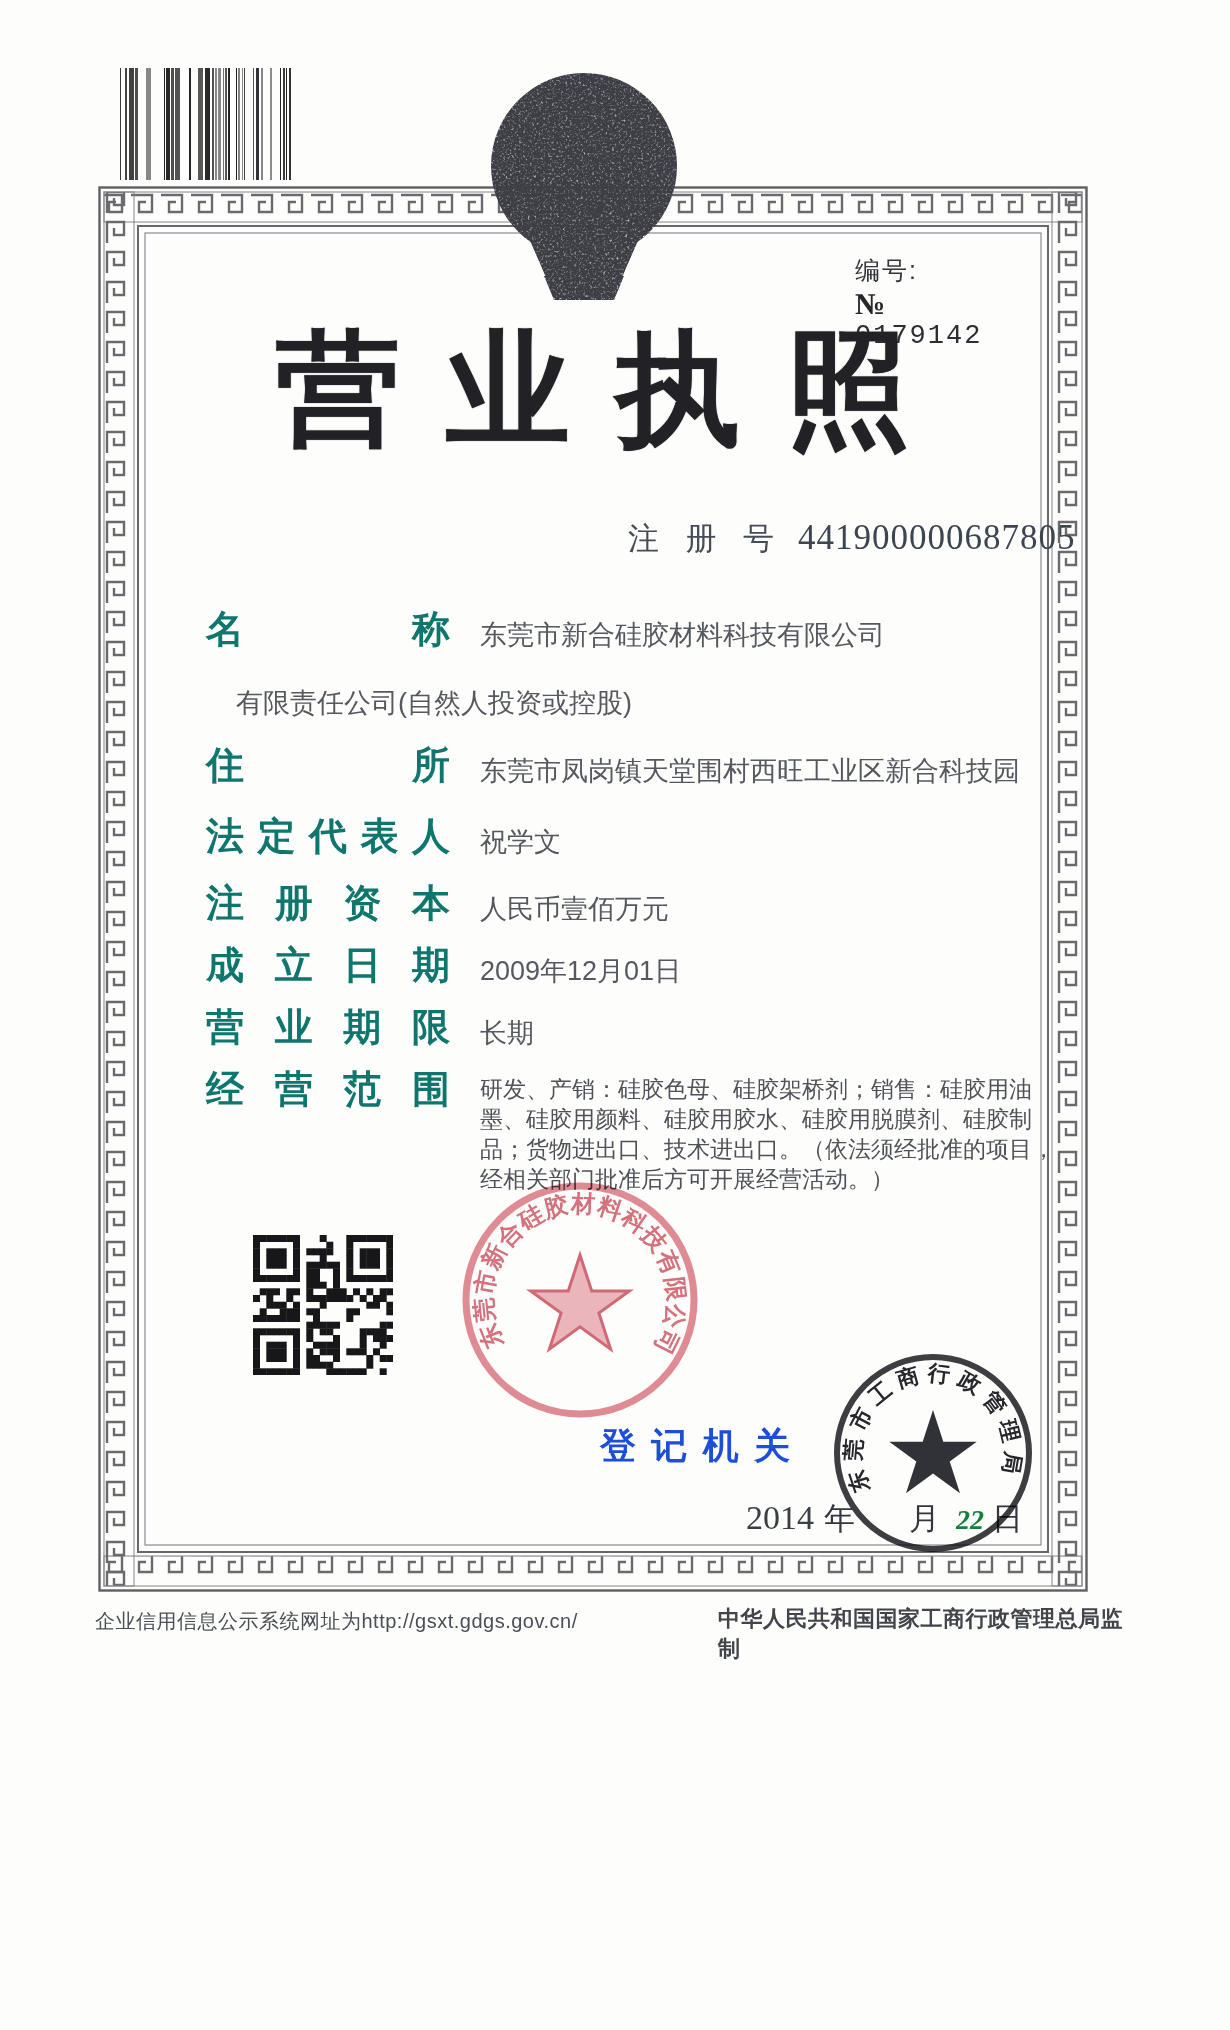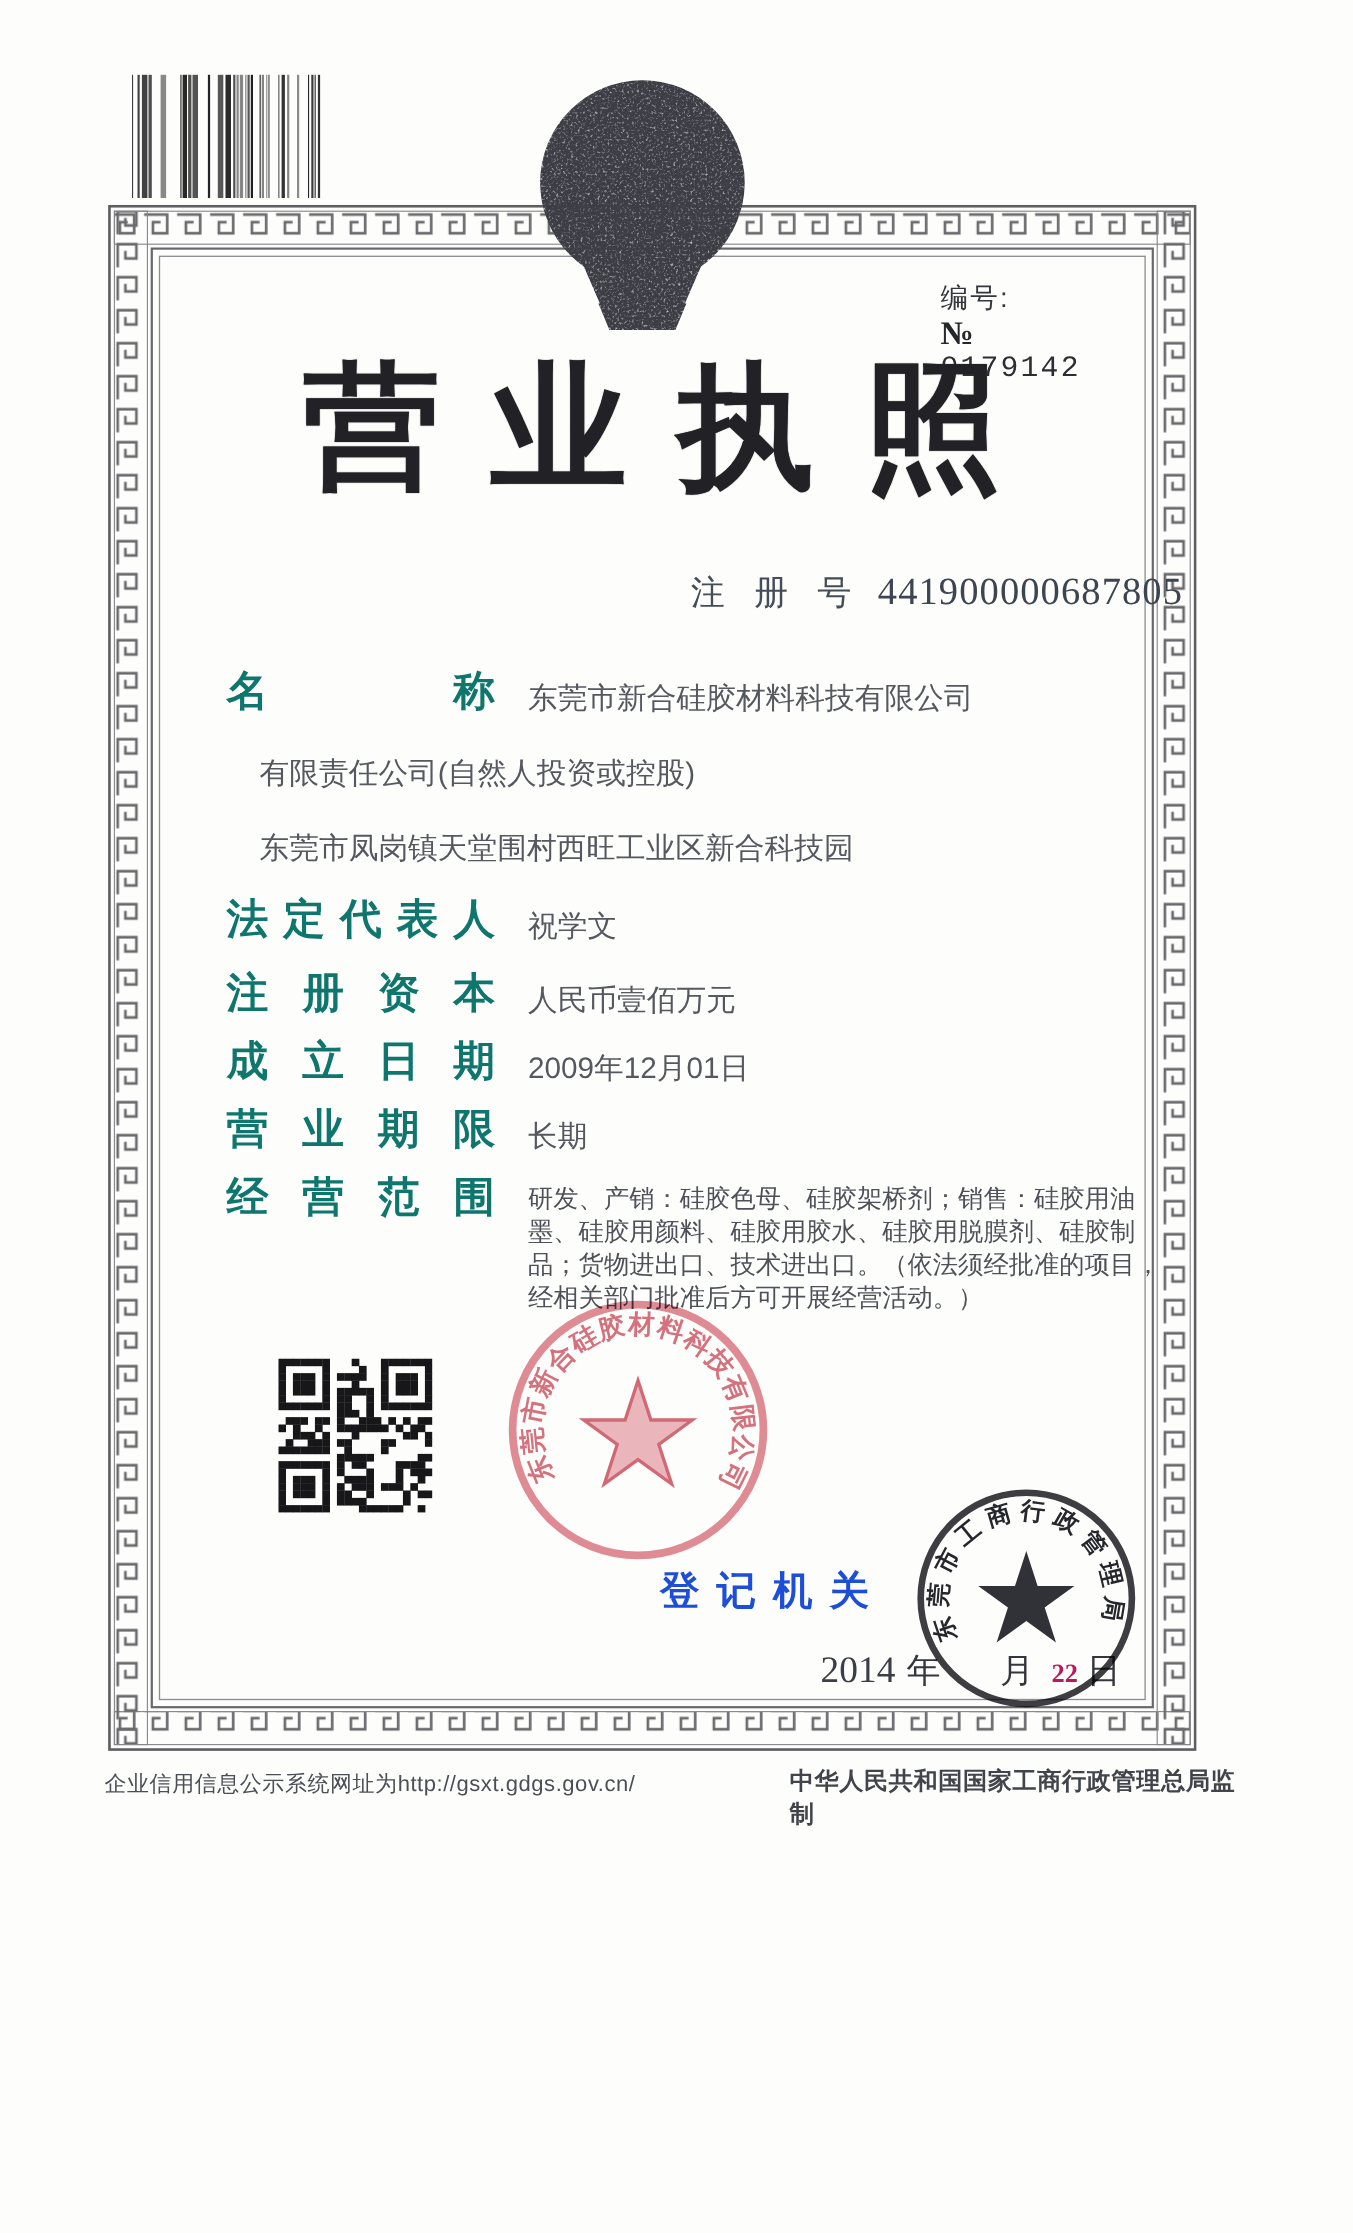--- a/index.html
+++ b/index.html
@@ -29,21 +29,21 @@
   .row .lbl{width:244px;font-size:38px;font-weight:600;color:#0f766e;text-align:justify;text-align-last:justify;flex:none;line-height:1.15;}
   .row .val{margin-left:30px;padding-top:9px;font-size:27px;color:#55595f;white-space:nowrap;}
   .row .val.wrap{white-space:normal;width:594px;font-size:23px;line-height:30px;padding-top:6px;color:#4e5258;}
   
   #registrar{left:600px;top:1422px;width:190px;font-size:36px;font-weight:600;color:#1d4ed8;
              text-align:justify;text-align-last:justify;}
   #dateline{left:746px;top:1498px;display:flex;align-items:baseline;color:#33363c;font-size:31px;}
   #dateline .yr{font-family:"Liberation Serif",serif;font-size:34px;color:#3a3e45;}
   #dateline .u1{margin-left:10px;}
   #dateline .u2{margin-left:54px;}
-  #dateline .dy{margin-left:16px;font-family:"Liberation Serif",serif;font-weight:bold;font-size:24px;color:#be185d;}
+  #dateline .dy{margin-left:16px;font-family:"Liberation Serif",serif;font-weight:bold;font-size:28px;color:#15803d;font-style:italic;}
   #dateline .u3{margin-left:8px;}
   
   #footer-left{left:95px;top:1608px;font-size:20px;color:#4a4f55;letter-spacing:.5px;}
   #footer-right{left:718px;top:1604px;width:424px;font-size:22px;color:#41454b;font-weight:600;letter-spacing:.5px;}
   
   .seal{mix-blend-mode:multiply;}
   #company-seal{left:455px;top:1175px;}
   #authority-seal{left:828px;top:1348px;}
   #qr{left:253px;top:1235px;}
 </style>
@@ -144,20 +144,21 @@
   </div>
 
   <div class="row" style="top:608px">
     <span class="lbl">名称</span>
     <span class="val">东莞市新合硅胶材料科技有限公司</span>
   </div>
   <div class="row" style="top:676px">
     <span class="val">有限责任公司(自然人投资或控股)</span>
   </div>
   <div class="row" style="top:744px">
+    <span class="lbl">住所</span>
     <span class="val">东莞市凤岗镇天堂围村西旺工业区新合科技园</span>
   </div>
   <div class="row" style="top:815px">
     <span class="lbl">法定代表人</span>
     <span class="val">祝学文</span>
   </div>
   <div class="row" style="top:882px">
     <span class="lbl">注册资本</span>
     <span class="val">人民币壹佰万元</span>
   </div>

